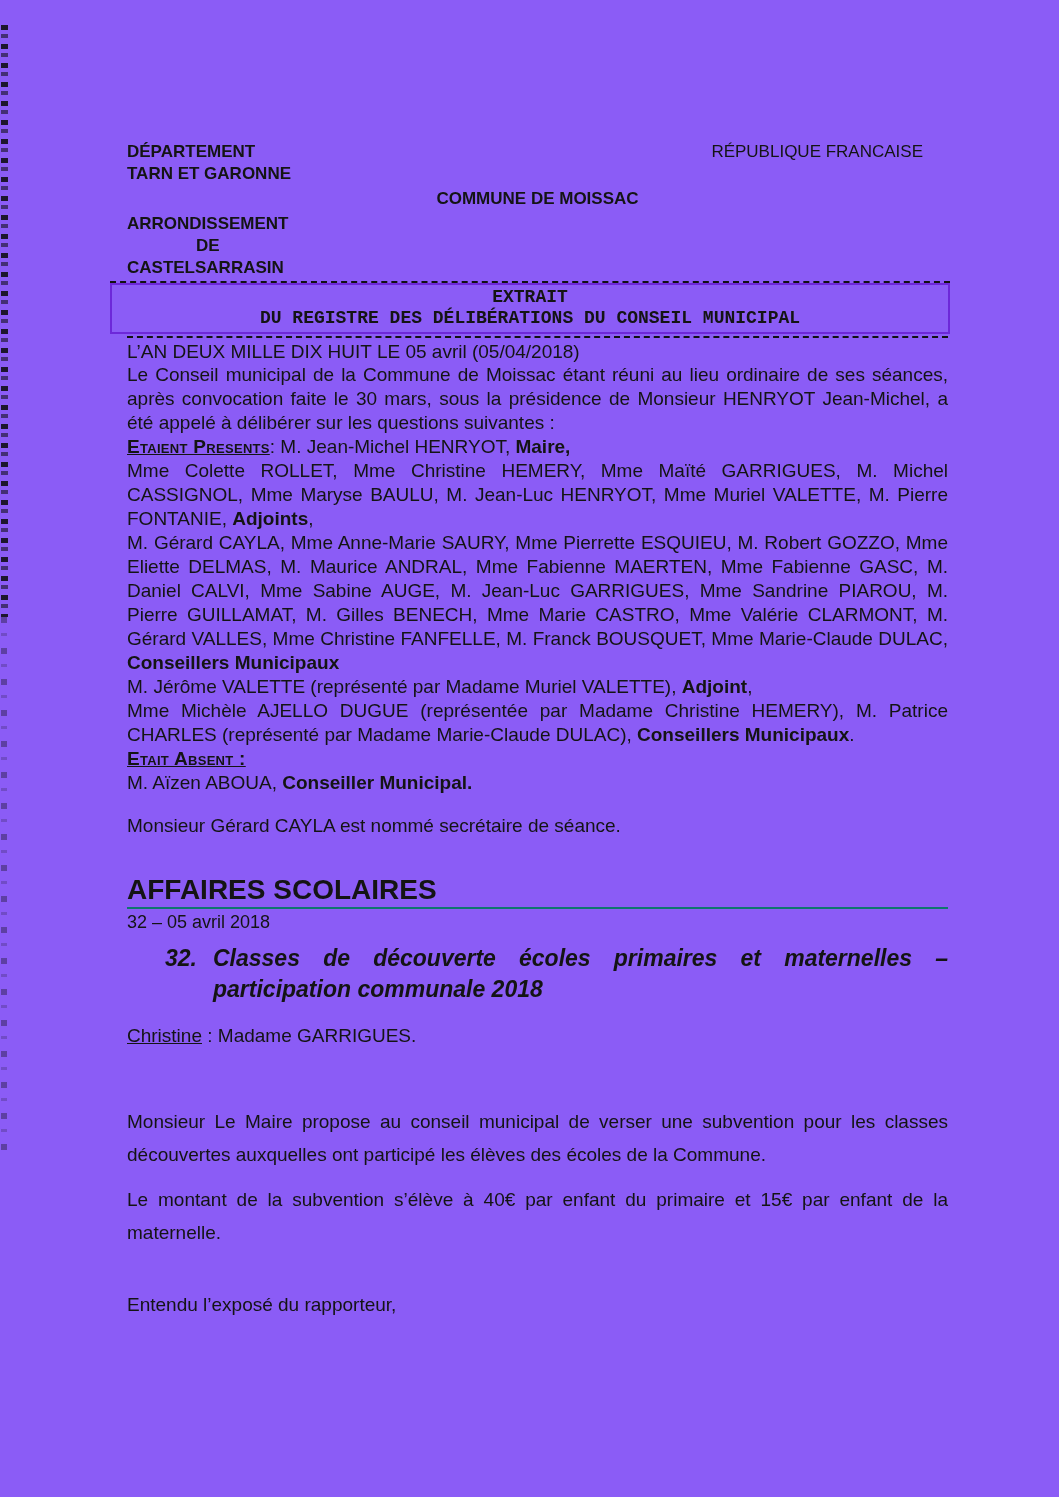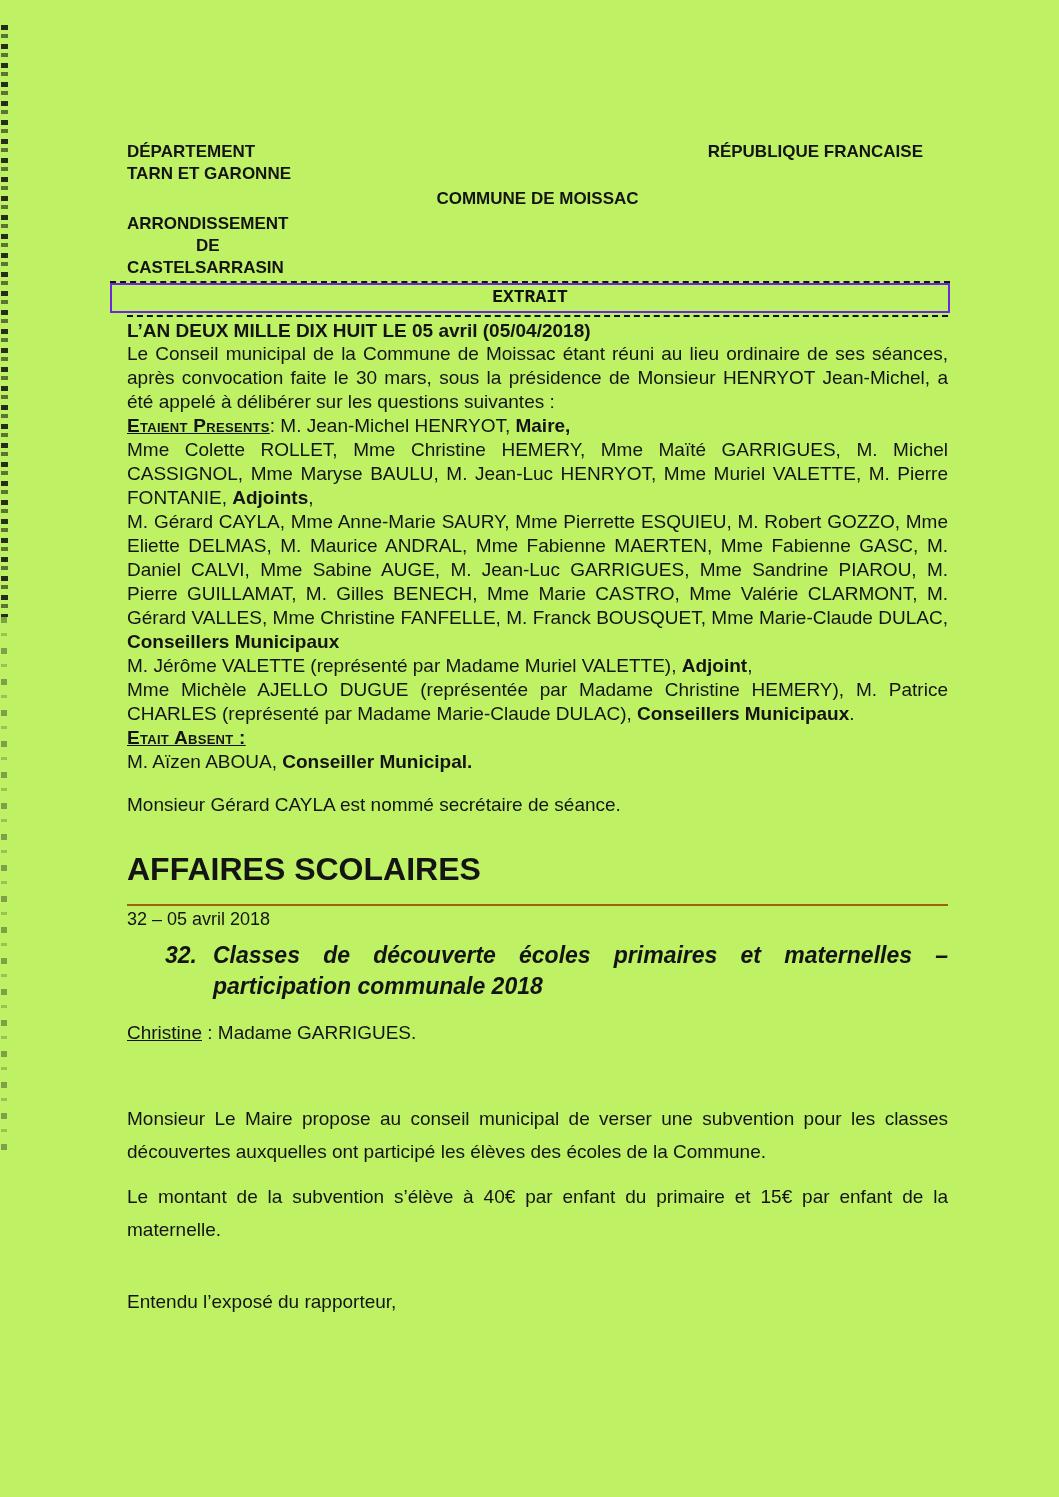--- a/index.html
+++ b/index.html
@@ -1,19 +1,19 @@
 <!DOCTYPE html>
 <html><head>
 <meta charset="utf-8">
 <style>
   html,body{margin:0;padding:0;background:#e8e8e8;}
   .page{
     position:relative;
     width:1059px;height:1497px;
-    background:#bef264;
+    background:#8b5cf6;
     font-family:"Liberation Sans", sans-serif;
     color:#141414;
     overflow:hidden;
     margin:0 auto;
   }
   .content{
     position:relative;
     margin:0 111px 0 127px;
     padding-top:141px;
   }
@@ -26,43 +26,43 @@
   }
   .noise-bottom{
     position:absolute;left:1px;top:617px;width:6px;height:540px;
     opacity:.5;
     background:repeating-linear-gradient(180deg,
       rgba(10,10,10,.7) 0 6px, rgba(0,0,0,0) 6px 16px,
       rgba(10,10,10,.4) 16px 19px, rgba(0,0,0,0) 19px 31px);
   }
   .hdr-row{display:flex;justify-content:space-between;align-items:flex-start;}
   .hdr-left{font-weight:bold;font-size:17px;line-height:22px;}
-  .hdr-right{font-weight:bold;font-size:17px;line-height:22px;padding-right:25px;padding-left:48px;}
+  .hdr-right{font-weight:normal;font-size:17px;line-height:22px;padding-right:25px;padding-left:48px;}
   .commune{text-align:center;font-weight:bold;font-size:17px;line-height:22px;margin-top:3px;}
   .arrond{display:inline-block;font-weight:bold;font-size:17px;line-height:22px;margin-top:3px;}
   .arrond-de{text-align:center;}
   .dash-top{border-top:2px dashed #111;margin:2px -2px 0 -17px;height:0;}
   .extrait-box{
     border:2px solid #6d28d9;
     margin:0 -2px 0 -17px;
     padding:2px 0 3px 0;
     text-align:center;font-weight:bold;font-size:18px;line-height:21px;font-family:Liberation Mono, monospace;
   }
   .dash-bottom{border-top:2px dashed #111;margin:2px 0 0 0;height:0;}
-  .date-line{font-weight:bold;font-size:19px;line-height:23px;margin-top:2px;}
+  .date-line{font-weight:normal;font-size:19px;line-height:23px;margin-top:2px;}
   p.just{margin:0;text-align:justify;font-size:19px;line-height:24px;}
   .line{font-size:19px;line-height:24px;}
   .b{font-weight:bold;}
   .sc{font-variant:small-caps;font-weight:bold;text-decoration:underline;letter-spacing:.3px;}
   .secretary{margin-top:19px;font-size:19px;line-height:24px;}
   .section-heading{
     margin-top:37px;
-    font-size:32px;font-weight:bold;line-height:30px;
-    border-bottom:2px solid #a16207;
-    padding-bottom:20px;
+    font-size:28px;font-weight:bold;line-height:30px;
+    border-bottom:2px solid #0f766e;
+    padding-bottom:2px;
   }
   .section-ref{font-size:18px;line-height:22px;margin-top:2px;}
   .item-title{
     margin-top:10px;
     display:flex;
     font-size:23px;font-weight:bold;font-style:italic;line-height:31px;
   }
   .item-num{flex:0 0 48px;padding-left:38px;box-sizing:content-box;}
   .item-text{flex:1;}
   .item-text .l1{text-align:justify;text-align-last:justify;}
@@ -94,20 +94,21 @@
 
     <div class="arrond">
       <div>ARRONDISSEMENT</div>
       <div class="arrond-de">DE</div>
       <div>CASTELSARRASIN</div>
     </div>
 
     <div class="dash-top"></div>
     <div class="extrait-box">
       <div>EXTRAIT</div>
+      <div>DU REGISTRE DES DÉLIBÉRATIONS DU CONSEIL MUNICIPAL</div>
     </div>
     <div class="dash-bottom"></div>
 
     <div class="date-line">L’AN DEUX MILLE DIX HUIT LE 05 avril (05/04/2018)</div>
 
     <p class="just">Le Conseil municipal de la Commune de Moissac étant réuni au lieu ordinaire de ses séances, après convocation faite le 30 mars, sous la présidence de Monsieur HENRYOT Jean-Michel, a été appelé à délibérer sur les questions suivantes :</p>
 
     <div class="line">
       <span class="sc">Etaient Presents</span><span>: M. Jean-Michel HENRYOT, </span><span class="b">Maire,</span>
     </div>

